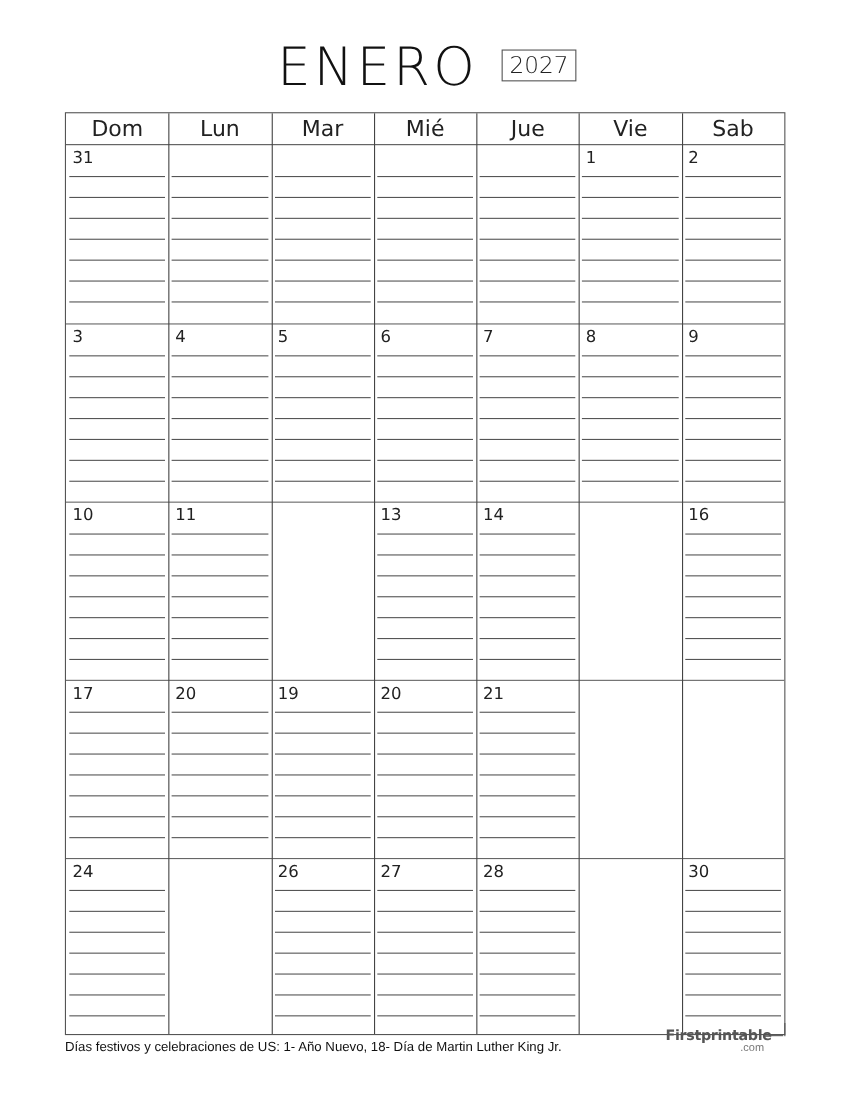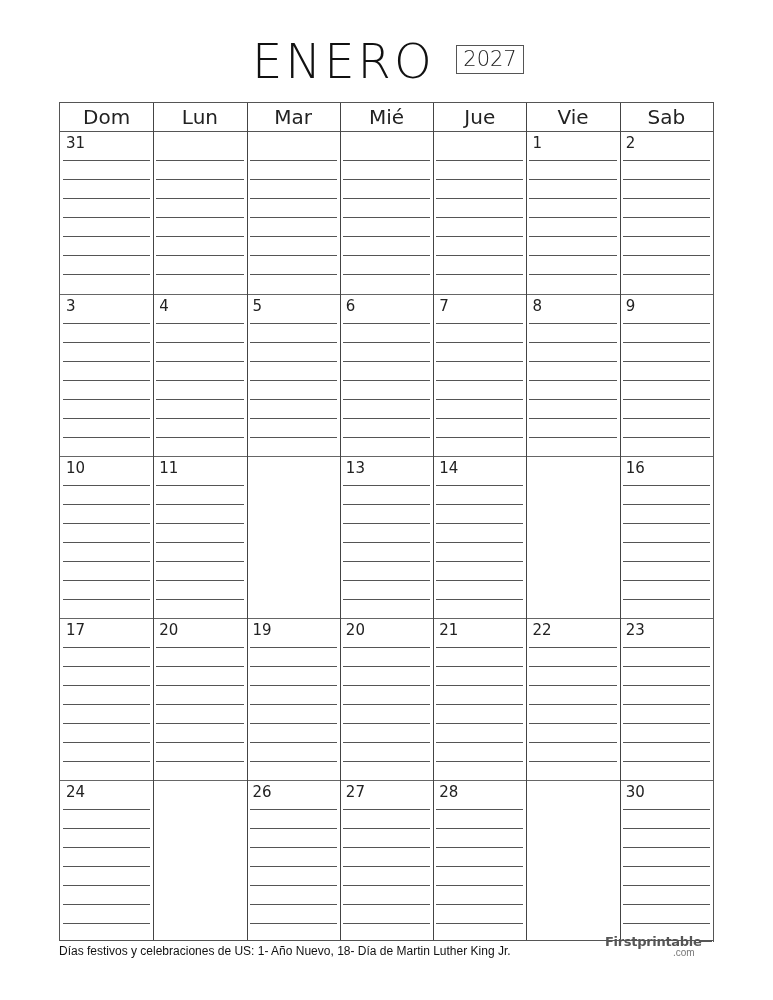--- a/index.html
+++ b/index.html
@@ -289,40 +289,20 @@
       <div class="day" style="left: 373.143px; width: 93.2857px;">
         <span class="num">21</span>
         <div class="rule" style="top: 28px;"></div>
         <div class="rule" style="top: 47px;"></div>
         <div class="rule" style="top: 66px;"></div>
         <div class="rule" style="top: 85px;"></div>
         <div class="rule" style="top: 104px;"></div>
         <div class="rule" style="top: 123px;"></div>
         <div class="rule" style="top: 142px;"></div>
       </div>
-      <div class="day" style="left: 466.429px; width: 93.2857px;">
-        <span class="num">22</span>
-        <div class="rule" style="top: 28px;"></div>
-        <div class="rule" style="top: 47px;"></div>
-        <div class="rule" style="top: 66px;"></div>
-        <div class="rule" style="top: 85px;"></div>
-        <div class="rule" style="top: 104px;"></div>
-        <div class="rule" style="top: 123px;"></div>
-        <div class="rule" style="top: 142px;"></div>
-      </div>
-      <div class="day" style="left: 559.714px; width: 93.2857px;">
-        <span class="num">23</span>
-        <div class="rule" style="top: 28px;"></div>
-        <div class="rule" style="top: 47px;"></div>
-        <div class="rule" style="top: 66px;"></div>
-        <div class="rule" style="top: 85px;"></div>
-        <div class="rule" style="top: 104px;"></div>
-        <div class="rule" style="top: 123px;"></div>
-        <div class="rule" style="top: 142px;"></div>
-      </div>
     </div>
     <div class="week bordered" style="top: 677px; height: 162px;">
       <div class="day" style="left: 0px; width: 93.2857px;">
         <span class="num">24</span>
         <div class="rule" style="top: 28px;"></div>
         <div class="rule" style="top: 47px;"></div>
         <div class="rule" style="top: 66px;"></div>
         <div class="rule" style="top: 85px;"></div>
         <div class="rule" style="top: 104px;"></div>
         <div class="rule" style="top: 123px;"></div>

